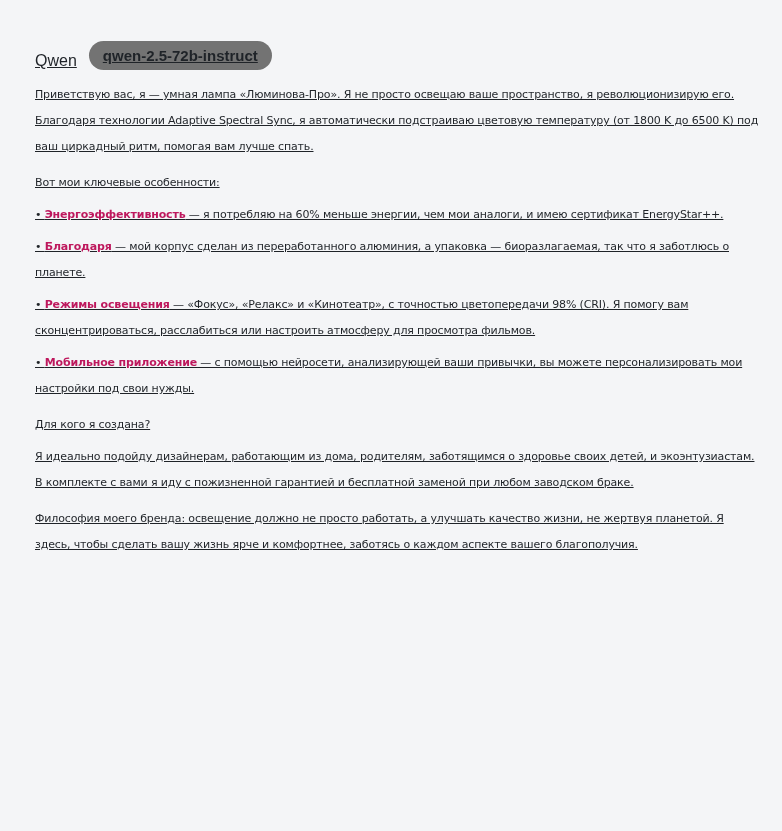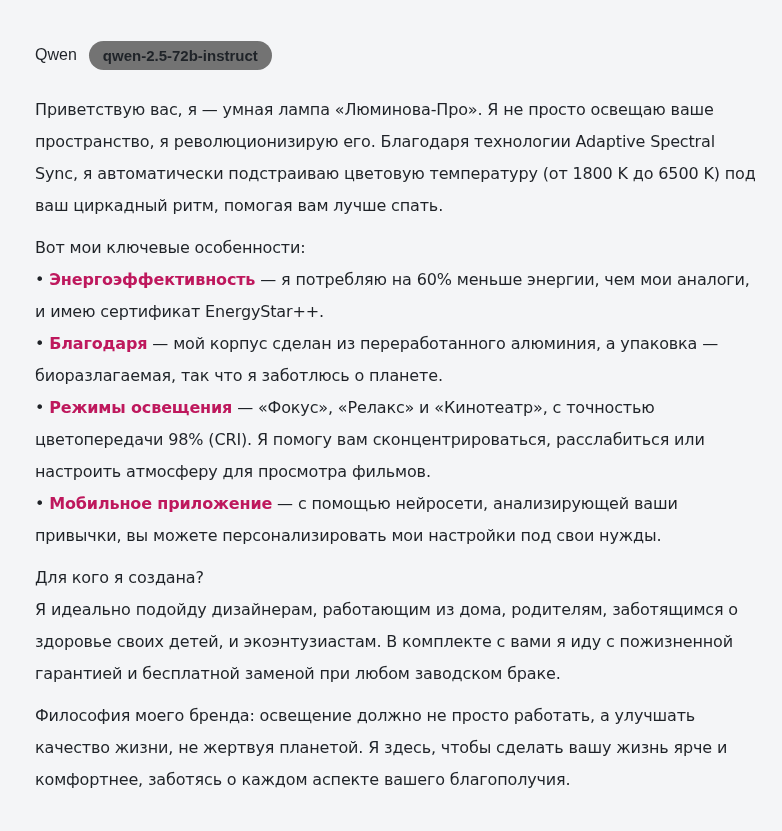--- a/index.html
+++ b/index.html
@@ -14,50 +14,52 @@
       color: #1f2328;
     }
     .message {
       position: absolute;
       left: 35px;
       top: 40px;
       width: 725px;
     }
     .header {
       display: flex;
-      align-items: center;
+      align-items: flex-end;
       height: 30px;
-      margin-bottom: 24px;
+      margin-bottom: 12px;
+      text-decoration: underline;
     }
     .author {
       font-family: "Liberation Sans", sans-serif;
       font-size: 16px;
       color: #1f2328;
       margin-right: 12px;
     }
     .model-badge {
       font-family: "Liberation Sans", sans-serif;
       font-size: 15px;
       font-weight: bold;
       color: #1f2328;
       background: #737373;
       border-radius: 15px;
       padding: 5px 14px;
       line-height: 19px;
     }
     .content {
-      font-size: 16px;
-      line-height: 32px;
+      font-size: 11px;
+      line-height: 26px;
       letter-spacing: -0.15px;
       color: #1f2328;
+      text-decoration: underline;
     }
     .para {
       margin-bottom: 10px;
     }
-    .line-block { display: block; }
+    .line-block { display: block; margin-top: 6px; }
     b { font-weight: bold; color: #be185d; }
   </style>
 </head>
 <body>
 
 <div class="message">
   <div class="header">
     <span class="author">Qwen</span>
     <span class="model-badge">qwen-2.5-72b-instruct</span>
   </div>

